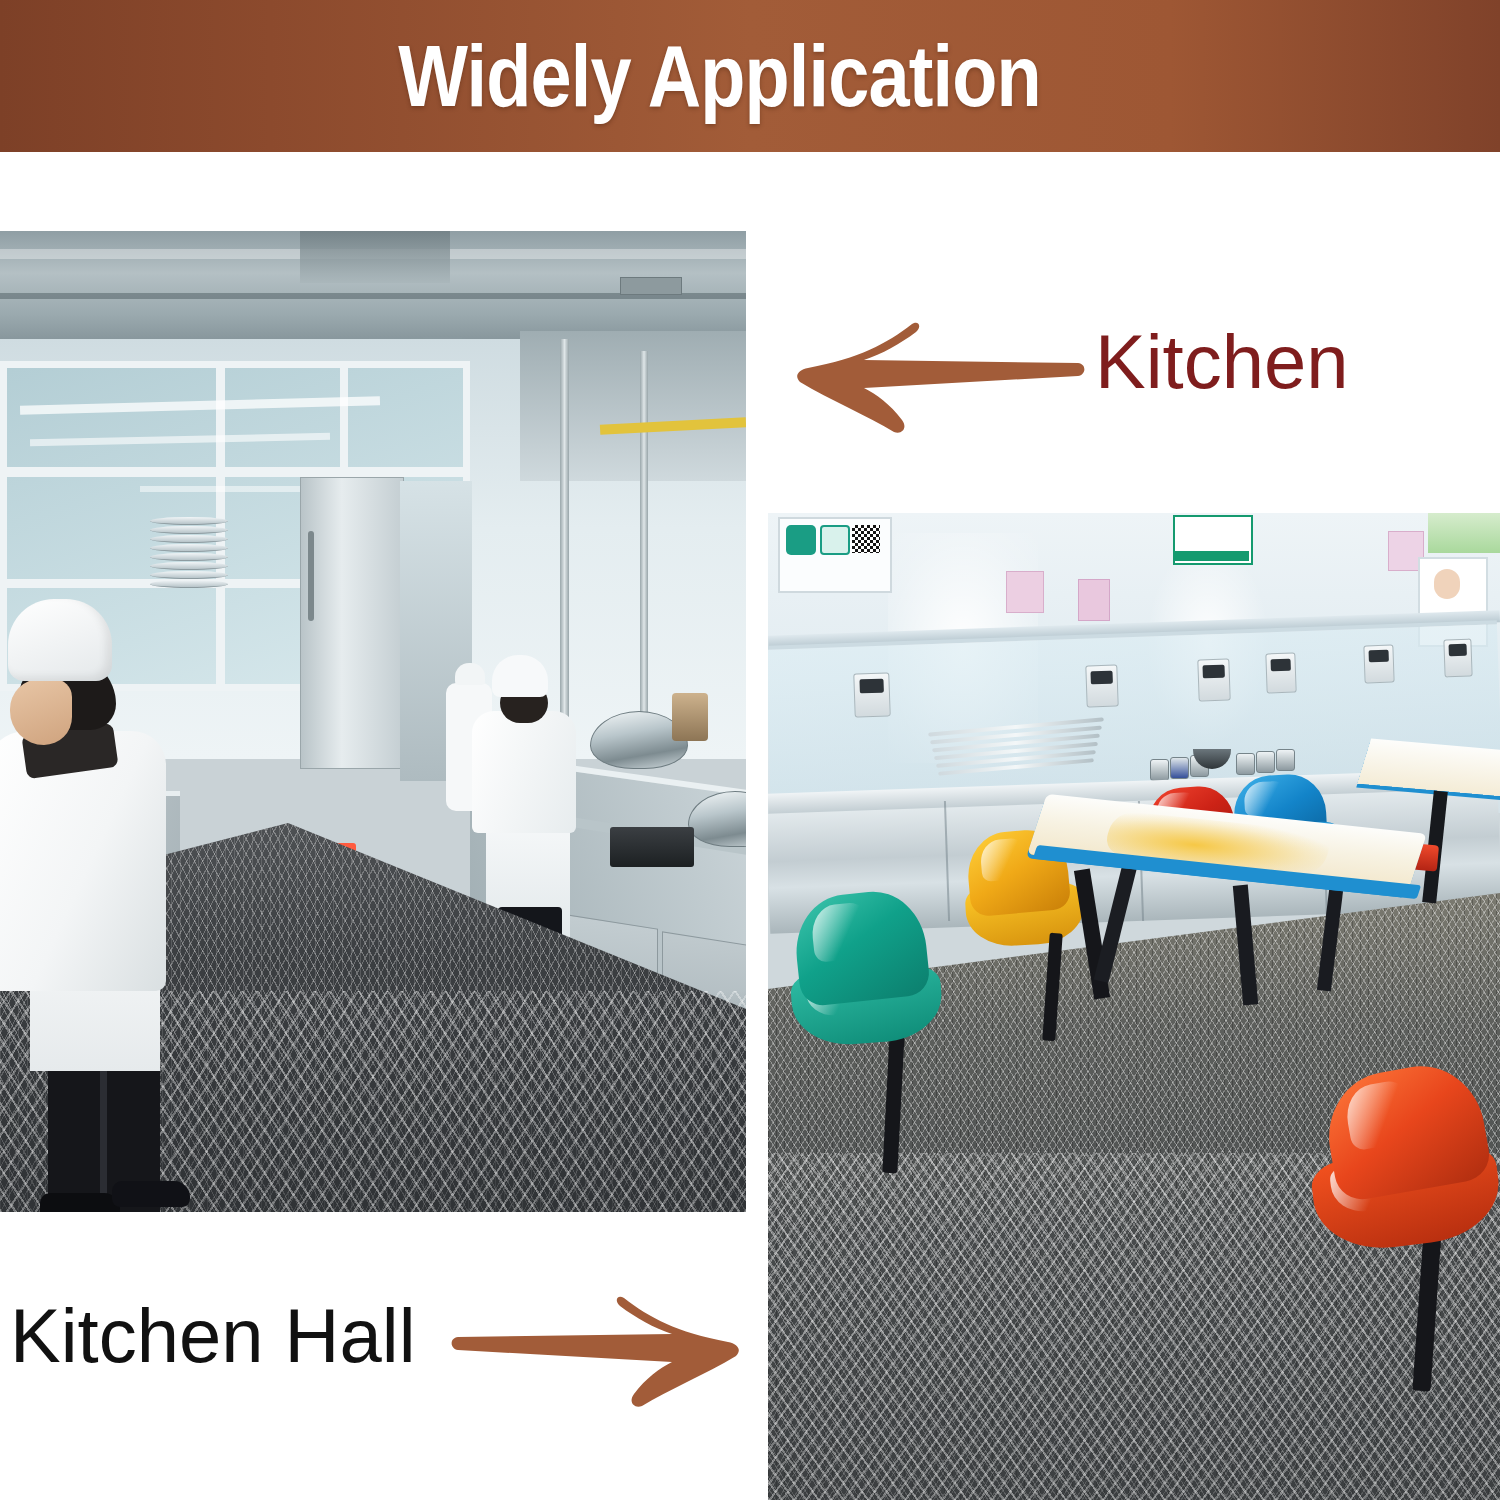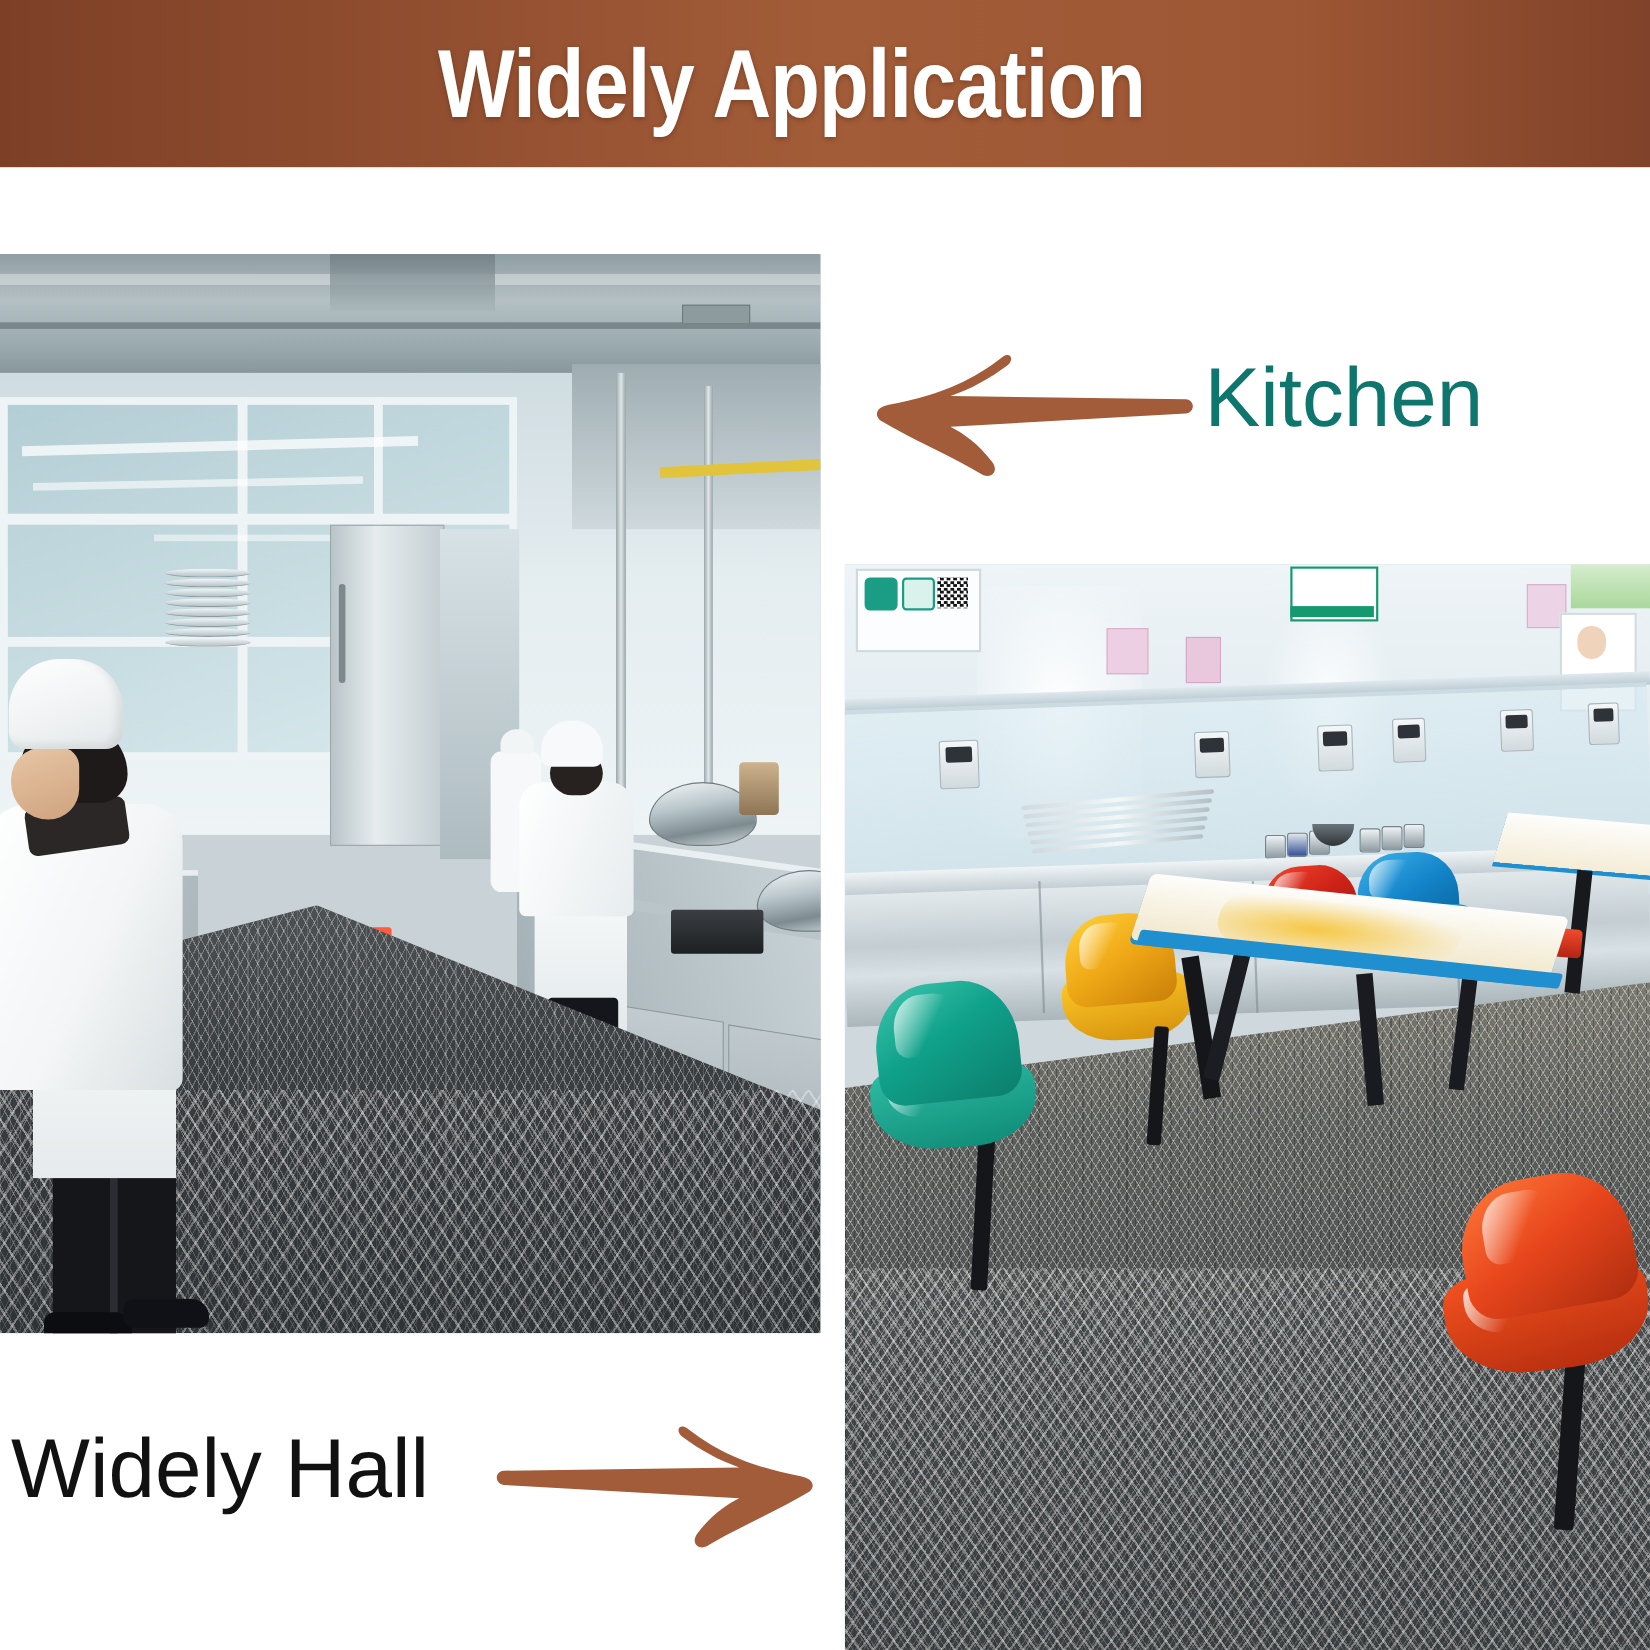--- a/index.html
+++ b/index.html
@@ -225,21 +225,21 @@
   #d-table2-top{left:596px;top:232px;width:160px;height:46px;
      background:linear-gradient(180deg,#fdfdfb,#f4ecd6);transform:rotate(5deg) skewX(-12deg);
      box-shadow:0 4px 0 #1f8fd0;}
   #d-table2-leg{left:660px;top:278px;width:14px;height:112px;background:#17191d;transform:rotate(6deg);}
   #d-redbin{left:612px;top:330px;width:58px;height:26px;background:linear-gradient(180deg,#f04a2c,#b32414);
      border-radius:4px;transform:rotate(5deg);}
 
   
   #kitchen-callout{left:790px;top:300px;width:620px;height:150px;}
   #kitchen-arrow-svg{position:absolute;left:0;top:14px;}
-  #kitchen-label{position:absolute;left:305px;top:18px;font-size:76px;color:#0f766e;
+  #kitchen-label{position:absolute;left:305px;top:18px;font-size:76px;color:#7f1d1d;
      font-weight:normal;letter-spacing:0px;white-space:nowrap;text-align:center;}
 
   #dining-callout{left:10px;top:1272px;width:740px;height:170px;}
   #dining-label{position:absolute;left:0;top:20px;font-size:76px;color:#111111;
      white-space:nowrap;}
   #dining-arrow-svg{position:absolute;left:436px;top:20px;}
 </style>
 </head>
 <body>
 
@@ -446,20 +446,20 @@
   <svg id="kitchen-arrow-svg" width="300" height="120" viewBox="0 0 300 120">
     <path d="M122 10 C 96 30, 70 44, 18 54 C 8 56, 4 62, 10 68 C 40 86, 78 102, 104 118
              C 112 121, 118 114, 112 106 C 100 90, 86 80, 74 74
              L 288 62 C 296 61, 297 50, 288 49 L 74 46
              C 92 40, 110 30, 126 18 C 132 13, 129 6, 122 10 Z" fill="#a25c39"></path>
   </svg>
   <div id="kitchen-label">Kitchen</div>
 </div>
 
 <div class="abs" id="dining-callout">
-  <div id="dining-label">Widely Hall</div>
+  <div id="dining-label">Kitchen Hall</div>
   <svg id="dining-arrow-svg" width="300" height="120" viewBox="0 0 300 120">
     <path d="M178 6 C 204 26, 230 40, 282 50 C 292 52, 296 58, 290 64 C 260 82, 222 98, 196 114
              C 188 117, 182 110, 188 102 C 200 86, 214 76, 226 70
              L 12 58 C 4 57, 3 46, 12 45 L 226 42
              C 208 36, 190 26, 174 14 C 168 9, 171 2, 178 6 Z" fill="#a25c39"></path>
   </svg>
 </div>
 
 </body></html>

